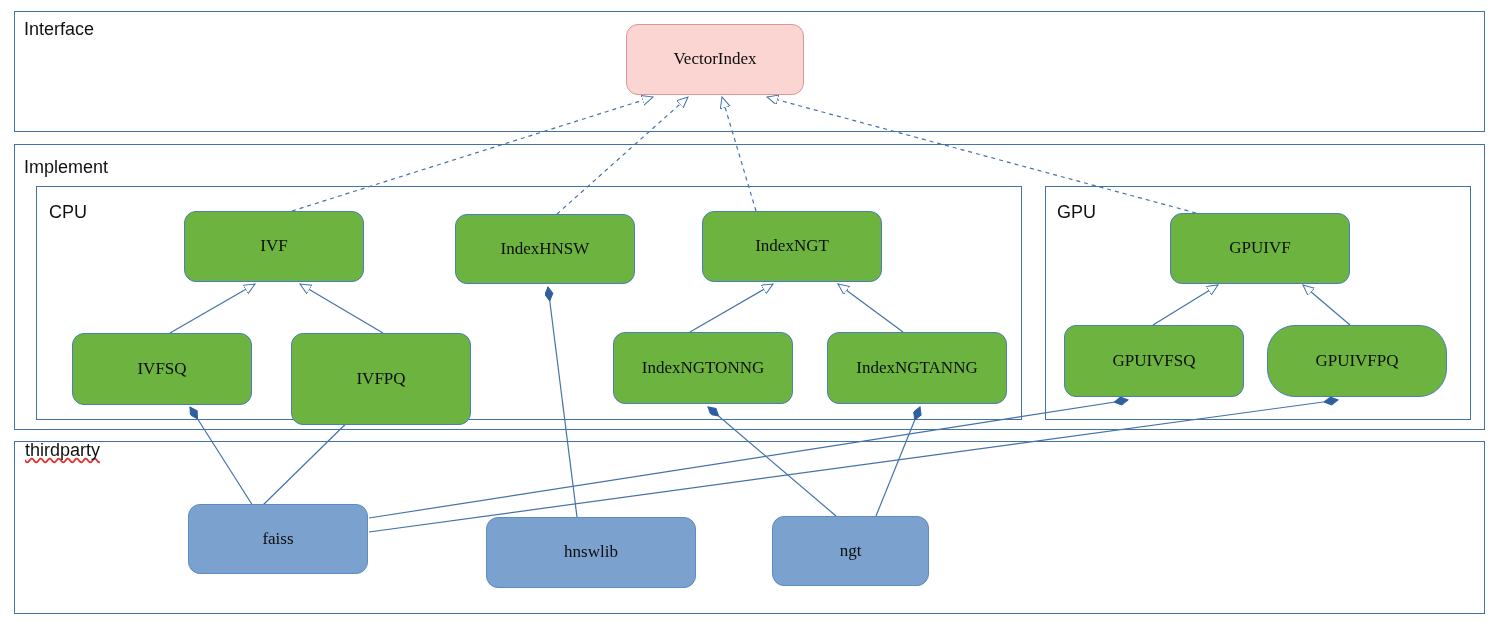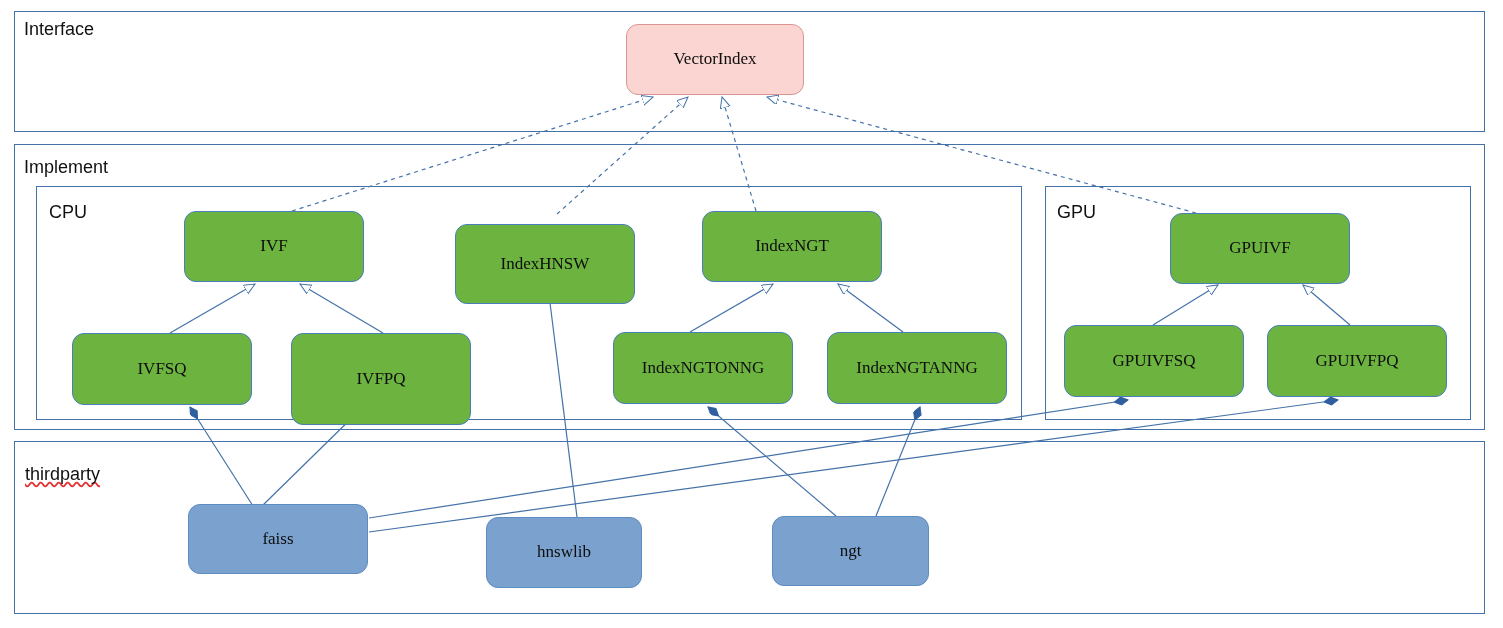--- a/index.html
+++ b/index.html
@@ -31,21 +31,21 @@
   <div id="packages">
       <div class="pkg" style="left: 14px; top: 11px; width: 1471px; height: 121px;"></div>
       <div class="pkg-label" style="left: 24px; top: 19px;">Interface</div>
       <div class="pkg" style="left: 14px; top: 144px; width: 1471px; height: 286px;"></div>
       <div class="pkg-label" style="left: 24px; top: 157px; text-align: center;">Implement</div>
       <div class="pkg" style="left: 36px; top: 186px; width: 986px; height: 234px;"></div>
       <div class="pkg-label" style="left: 49px; top: 202px;">CPU</div>
       <div class="pkg" style="left: 1045px; top: 186px; width: 426px; height: 234px;"></div>
       <div class="pkg-label" style="left: 1057px; top: 202px;">GPU</div>
       <div class="pkg" style="left: 14px; top: 441px; width: 1471px; height: 173px;"></div>
-      <div class="pkg-label misspelled" style="left: 25px; top: 464px;">thirdparty</div>
+      <div class="pkg-label misspelled" style="left: 25px; top: 440px;">thirdparty</div>
     </div>
 
   <svg class="wires" id="wires" viewBox="0 0 1503 628" xmlns="http://www.w3.org/2000/svg">
     <defs>
       <marker id="hollow-tri" markerWidth="14" markerHeight="14" refX="11" refY="5" orient="auto" markerUnits="userSpaceOnUse">
         <path d="M0,0 L11,5 L0,10 z" fill="#ffffff" stroke="#4472a8" stroke-width="1"></path>
       </marker>
       <marker id="filled-diamond" markerWidth="16" markerHeight="12" refX="14" refY="4" orient="auto" markerUnits="userSpaceOnUse">
         <path d="M0,4 L7,0 L14,4 L7,8 z" fill="#2f5f9e" stroke="#2f5f9e" stroke-width="1"></path>
       </marker>
@@ -67,27 +67,27 @@
         <line x1="369" y1="532" x2="1338" y2="400" stroke="#4472a8" fill="none" stroke-width="1.2" marker-end="url(#filled-diamond)"></line>
         <line x1="577" y1="517" x2="548" y2="287" stroke="#4472a8" fill="none" stroke-width="1.2" marker-end="url(#filled-diamond)"></line>
         <line x1="836" y1="516" x2="708" y2="407" stroke="#4472a8" fill="none" stroke-width="1.2" marker-end="url(#filled-diamond)"></line>
         <line x1="876" y1="516" x2="920" y2="407" stroke="#4472a8" fill="none" stroke-width="1.2" marker-end="url(#filled-diamond)"></line>
       </g>
   </svg>
 
   <div id="nodes">
       <div class="node iface" style="left: 626px; top: 24px; width: 178px; height: 71px;">VectorIndex</div>
       <div class="node impl" style="left: 184px; top: 211px; width: 180px; height: 71px;">IVF</div>
-      <div class="node impl" style="left: 455px; top: 224px; width: 180px; height: 80px;">IndexHNSW</div>
+      <div class="node impl" style="left: 455px; top: 214px; width: 180px; height: 70px;">IndexHNSW</div>
       <div class="node impl" style="left: 702px; top: 211px; width: 180px; height: 71px;">IndexNGT</div>
       <div class="node impl" style="left: 1170px; top: 213px; width: 180px; height: 71px;">GPUIVF</div>
       <div class="node impl" style="left: 72px; top: 333px; width: 180px; height: 72px; border-radius: 12px;">IVFSQ</div>
       <div class="node impl" style="left: 291px; top: 333px; width: 180px; height: 92px;">IVFPQ</div>
       <div class="node impl" style="left: 613px; top: 332px; width: 180px; height: 72px; border-radius: 12px;">IndexNGTONNG</div>
       <div class="node impl" style="left: 827px; top: 332px; width: 180px; height: 72px;">IndexNGTANNG</div>
       <div class="node impl" style="left: 1064px; top: 325px; width: 180px; height: 72px;">GPUIVFSQ</div>
-      <div class="node impl" style="left: 1267px; top: 325px; width: 180px; height: 72px;">GPUIVFPQ</div>
+      <div class="node impl" style="left: 1267px; top: 325px; width: 180px; height: 72px; border-radius: 28px;">GPUIVFPQ</div>
       <div class="node third" style="left: 188px; top: 504px; width: 180px; height: 70px;">faiss</div>
-      <div class="node third" style="left: 486px; top: 517px; width: 156px; height: 71px;">hnswlib</div>
+      <div class="node third" style="left: 486px; top: 517px; width: 210px; height: 71px;">hnswlib</div>
       <div class="node third" style="left: 772px; top: 516px; width: 157px; height: 70px;">ngt</div>
     </div>
 
 </div>
 
 </body></html>

